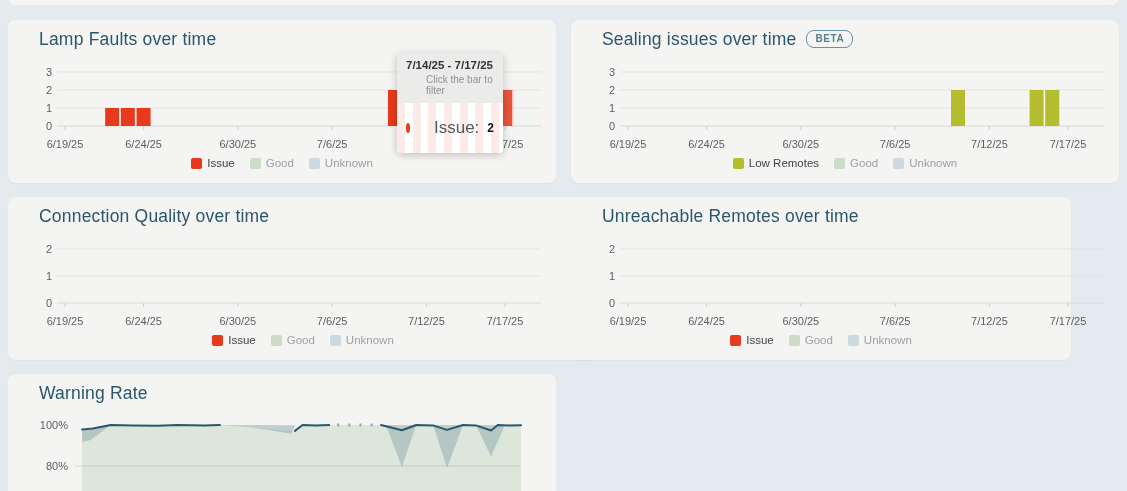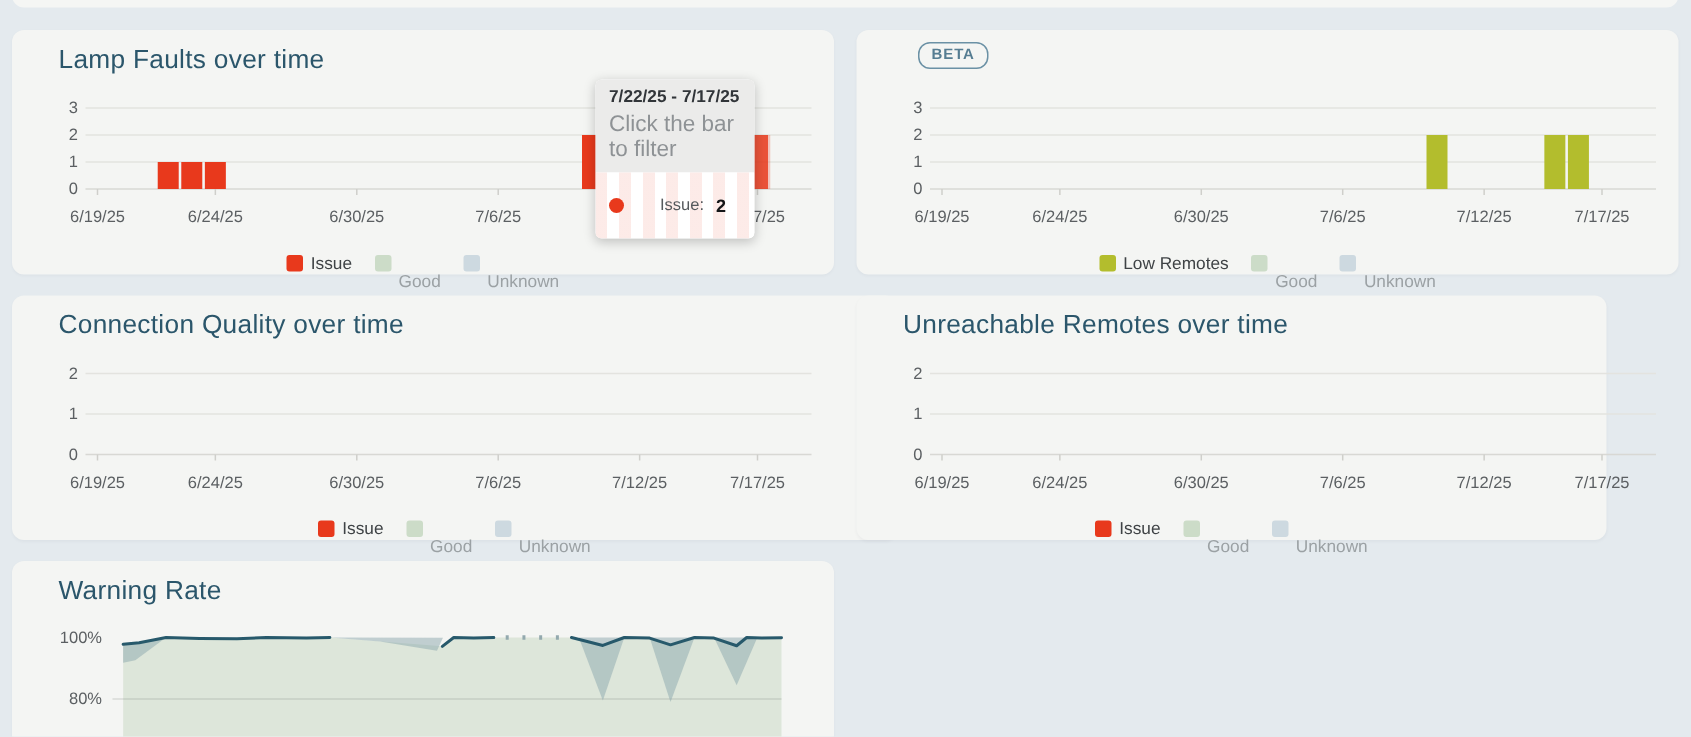--- a/index.html
+++ b/index.html
@@ -34,41 +34,41 @@
   }
   .chart-svg{position:absolute;left:0;top:0;}
   .axis-label{font-size:11px;fill:#5b5f62;font-family:"Liberation Sans",sans-serif;}
   .legend{
     position:absolute;left:0;top:137px;width:100%;
     display:flex;justify-content:center;gap:15px;z-index:2;
   }
   .lg-item{display:flex;align-items:center;gap:5px;cursor:pointer;}
   .lg-swatch{width:11px;height:11px;border-radius:2px;display:inline-block;}
   .lg-label{font-size:11.5px;color:#3f4346;}
-  .lg-label.muted{color:#9ba1a4;margin-top:25px;}
+  .lg-label.muted{color:#9ba1a4;}
   .tooltip{
     position:absolute;left:389px;top:33px;width:106px;z-index:5;
     border-radius:4px;overflow:hidden;
     box-shadow:0 2px 8px rgba(0,0,0,0.22);
     background:#fff;
   }
   .tt-head{background:#ebebea;padding:6px 9px 7px 9px;}
   .tt-title{font-size:11.5px;font-weight:bold;color:#313539;}
-  .tt-sub{font-size:15px;color:#8e9295;margin-top:3px;}
+  .tt-sub{font-size:10px;color:#8e9295;margin-top:3px;margin-left:20px;}
   .tt-body{
     display:flex;align-items:center;gap:8px;
     padding:15px 9px;
     background:
       repeating-linear-gradient(90deg,
         rgba(232,57,28,0.10) 0px, rgba(232,57,28,0.10) 8px,
         rgba(232,57,28,0.0) 8px, rgba(232,57,28,0.0) 15.7px),
       #ffffff;
   }
   .tt-dot{width:10px;height:10px;border-radius:50%;background:#e8391c;display:inline-block;}
-  .tt-label{font-size:11px;color:#55595c;margin-left:16px;}
+  .tt-label{font-size:17px;color:#55595c;margin-left:16px;}
   .tt-value{font-size:12px;font-weight:bold;color:#141618;}
 </style>
 </head>
 <body>
 
 <div class="top-edge"></div>
 
 <section class="card" id="card-0">
   <h2>
       <span>Lamp Faults over time</span>
@@ -110,33 +110,34 @@
         <span class="lg-swatch" style="background: rgb(204, 220, 200);"></span>
         <span class="lg-label muted">Good</span>
       </span>
       <span class="lg-item">
         <span class="lg-swatch" style="background: rgb(205, 217, 224);"></span>
         <span class="lg-label muted">Unknown</span>
       </span>
     </div>
   <div class="tooltip">
     <div class="tt-head">
-      <div class="tt-title">7/22/25 - 7/17/25</div>
+      <div class="tt-title">7/14/25 - 7/17/25</div>
       <div class="tt-sub">Click the bar to filter</div>
     </div>
     <div class="tt-body">
       <span class="tt-dot"></span>
       <span class="tt-label">Issue:</span>
       <span class="tt-value">2</span>
     </div>
   </div>
 </section>
 
 <section class="card" id="card-1">
   <h2>
+      <span>Sealing issues over time</span>
       <span class="beta-badge">BETA</span>
     </h2>
   <svg class="chart-svg" width="548" height="163">
       <line x1="49" x2="533" y1="106" y2="106" stroke="#d8d8d4" stroke-width="1"></line>
       <text x="44" y="109.5" text-anchor="end" class="axis-label">0</text>
       <line x1="49" x2="533" y1="88" y2="88" stroke="#e3e3df" stroke-width="1"></line>
       <text x="44" y="91.5" text-anchor="end" class="axis-label">1</text>
       <line x1="49" x2="533" y1="70" y2="70" stroke="#e3e3df" stroke-width="1"></line>
       <text x="44" y="73.5" text-anchor="end" class="axis-label">2</text>
       <line x1="49" x2="533" y1="52" y2="52" stroke="#e3e3df" stroke-width="1"></line>

